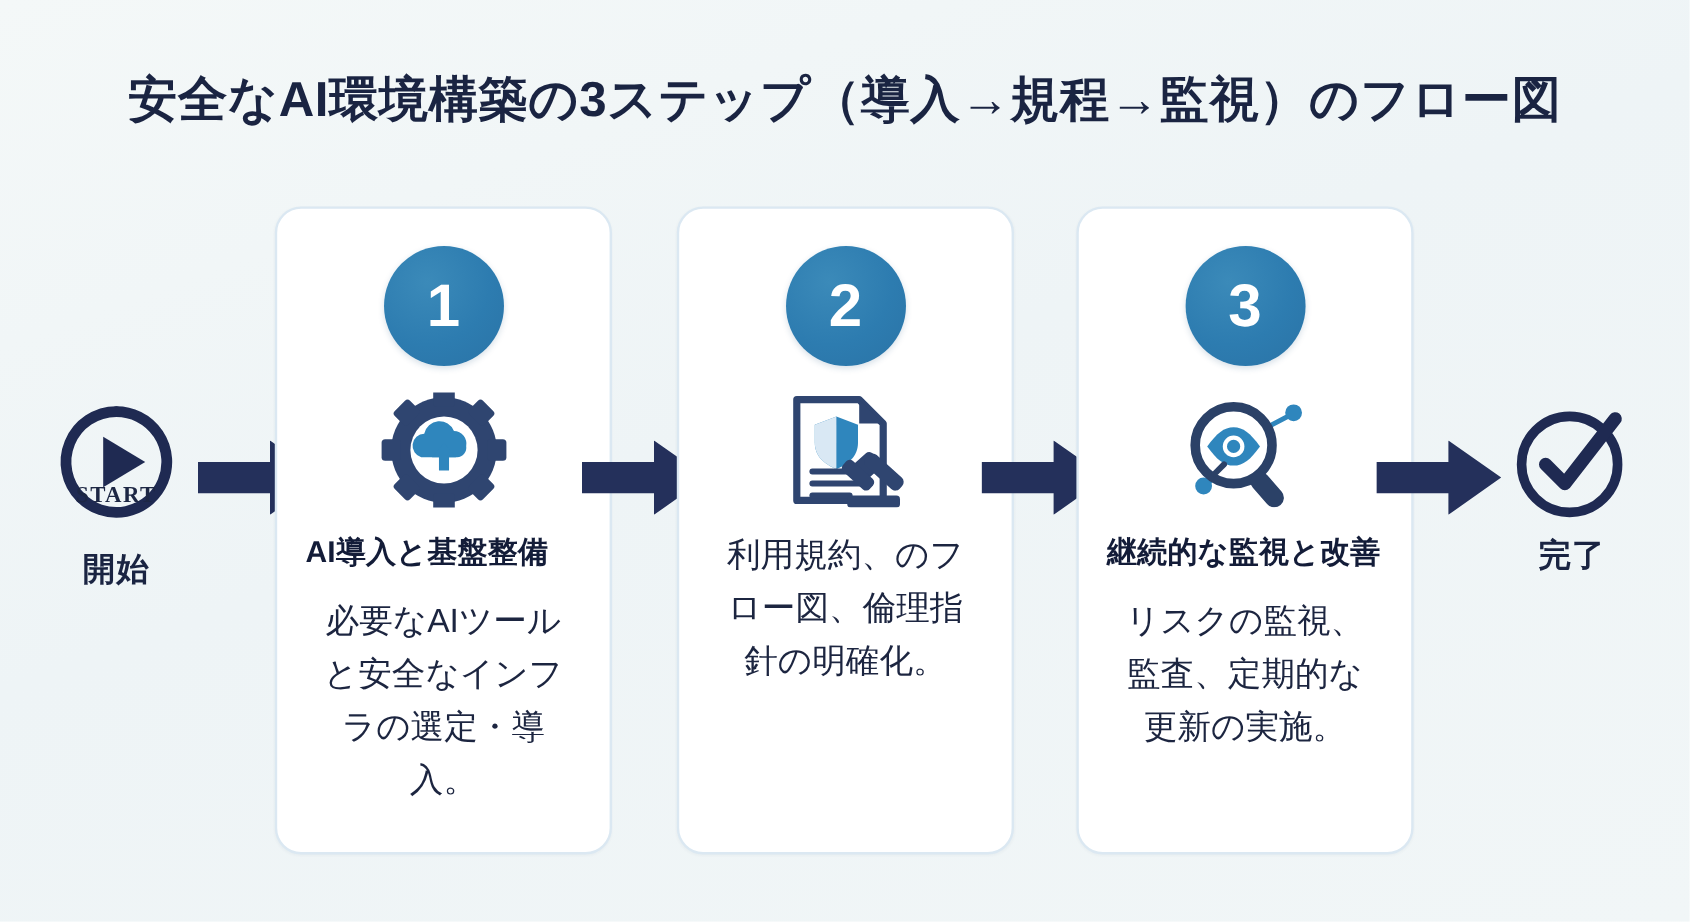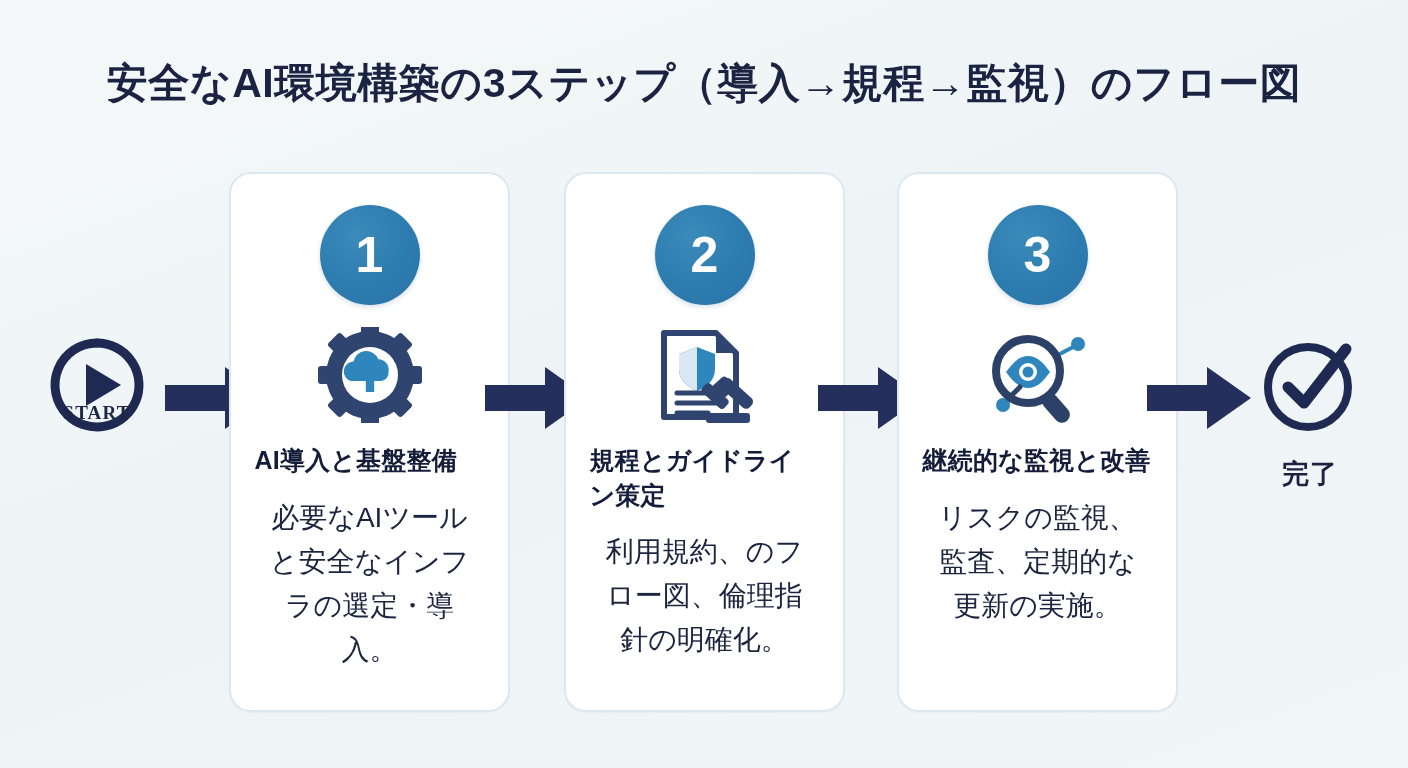--- a/index.html
+++ b/index.html
@@ -63,21 +63,21 @@
     left: 0;
     right: 0;
     top: 72px;
     text-align: center;
     font-size: 19px;
     font-weight: 700;
     letter-spacing: 1.2px;
     color: #1d2744;
   }
   #start-node .caption { margin-top: 16px; }
-  #end-node .caption { margin-top: 16px; }
+  #end-node .caption { margin-top: 5px; }
 
   
   .arrow {
     position: absolute;
     width: 104px;
     height: 62px;
   }
   .arrow svg { display: block; width: 104px; height: 62px; }
 
   
@@ -153,20 +153,21 @@
 
   <div class="terminal" id="start-node">
     <div class="glyph">
       <svg width="104" height="104" viewBox="0 0 104 104" aria-hidden="true">
         <path d="M52 10 a42 42 0 1 1 -29.7 71.7" fill="none" stroke="#1f2a52" stroke-width="9" stroke-linecap="round"></path>
         <path d="M52 10 a42 42 0 0 0 -29.7 71.7" fill="none" stroke="#1f2a52" stroke-width="9" stroke-linecap="round"></path>
         <path d="M41 31 L76 52 L41 73 Z" fill="#1f2a52"></path>
       </svg>
       <div class="start-word">START</div>
     </div>
+    <div class="caption">開始</div>
   </div>
 
   <div class="arrow" style="left:165px; top:367px;">
     <svg viewBox="0 0 104 62" aria-hidden="true">
       <path d="M0 18 H60 V0 L104 31 L60 62 V44 H0 Z" fill="#24305b"></path>
     </svg>
   </div>
 
   <div class="card" id="card-1">
     <div class="badge">1</div>
@@ -214,21 +215,20 @@
           <line x1="27" y1="86" x2="58" y2="86"></line>
         </g>
         <g fill="#2f4570">
           <rect x="59" y="54" width="24" height="17" rx="4" transform="rotate(-42 71 62)"></rect>
           <rect x="68" y="60" width="38" height="13" rx="5" transform="rotate(42 87 66)"></rect>
           <rect x="50" y="63" width="30" height="12" rx="4" transform="rotate(42 65 69)"></rect>
           <rect x="56" y="86" width="44" height="10" rx="3"></rect>
         </g>
       </svg>
     </div>
-    <div class="card-title">規程とガイドライン策定</div>
     <div class="card-desc">利用規約、のフロー図、倫理指針の明確化。</div>
   </div>
 
   <div class="arrow" style="left:818px; top:367px;">
     <svg viewBox="0 0 104 62" aria-hidden="true">
       <path d="M0 18 H60 V0 L104 31 L60 62 V44 H0 Z" fill="#24305b"></path>
     </svg>
   </div>
 
   <div class="card" id="card-3">

